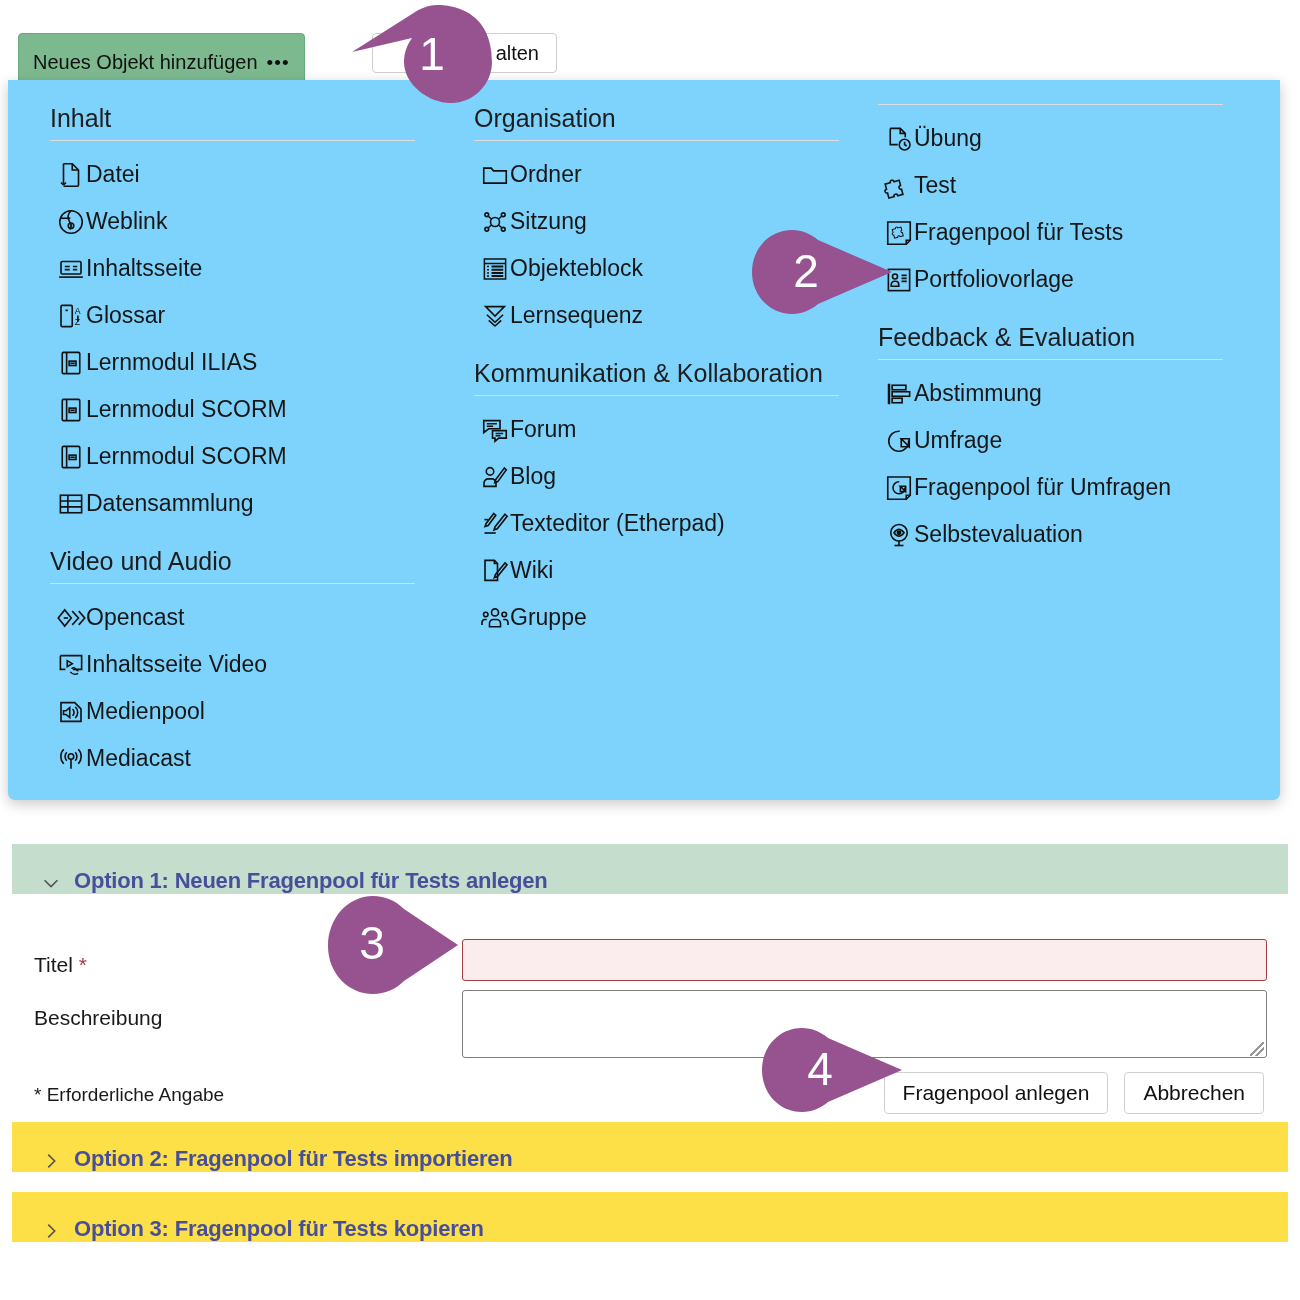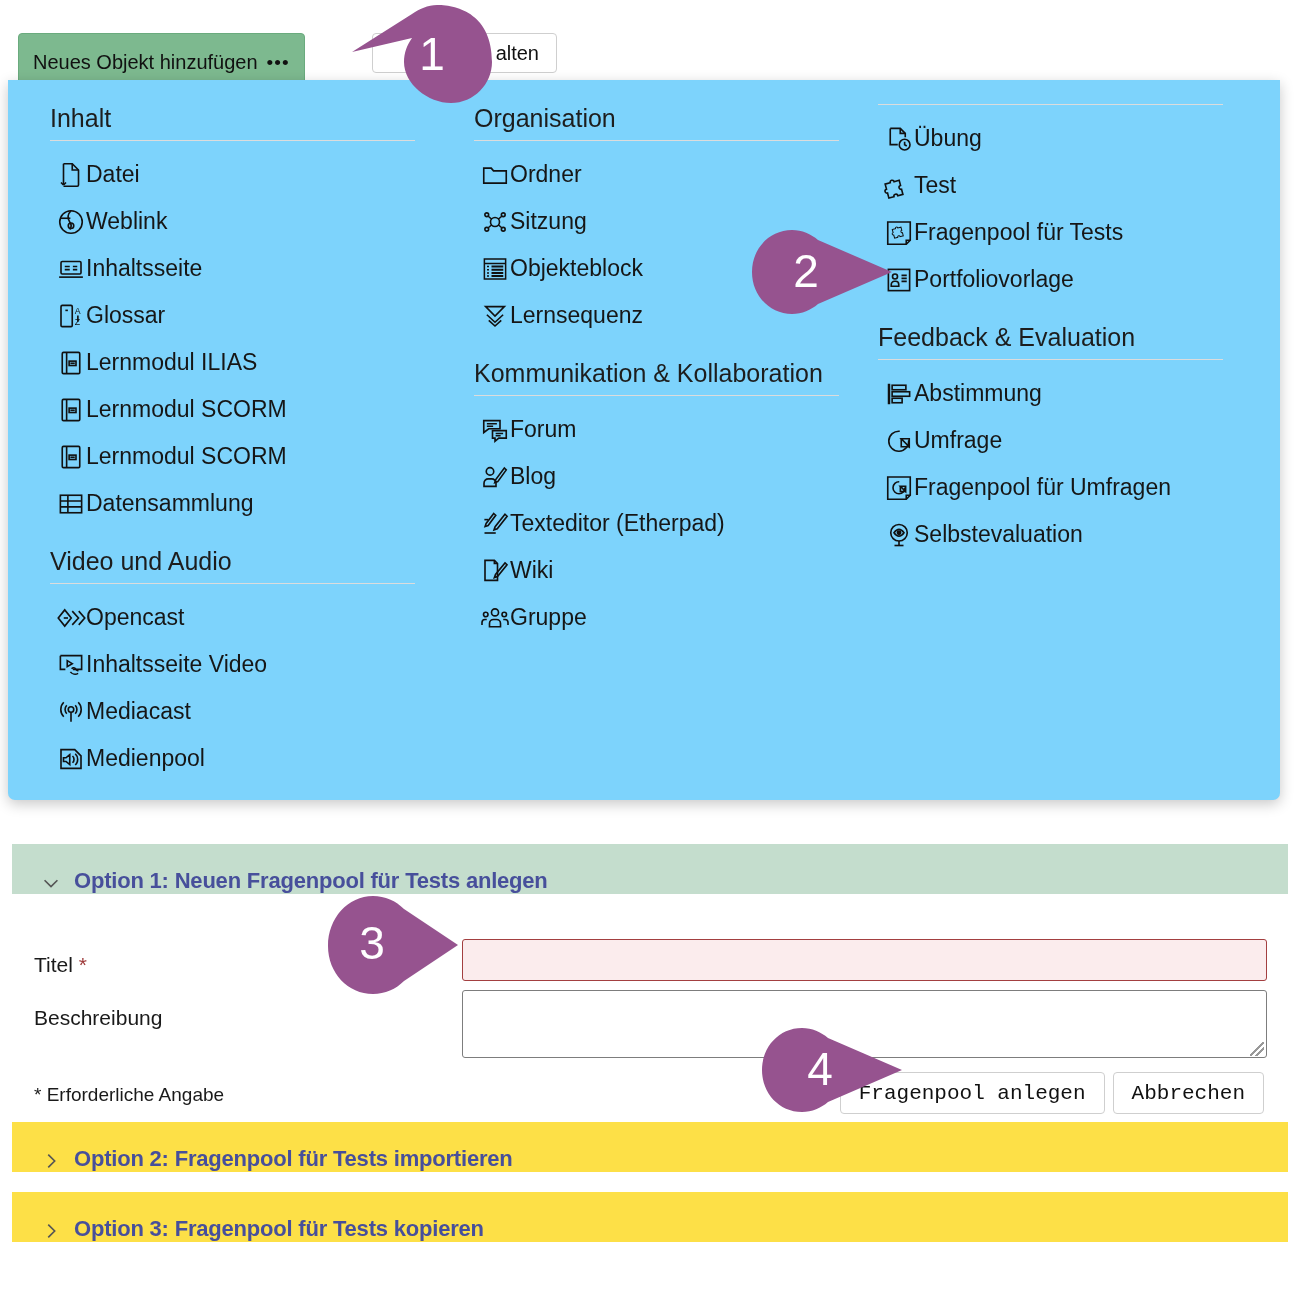--- a/index.html
+++ b/index.html
@@ -94,21 +94,21 @@
   }
   #input-besch .grip {
     position:absolute; right:2px; bottom:1px; width:14px; height:14px;
     background:
       linear-gradient(135deg, transparent 46%, #999 46%, #999 56%, transparent 56%),
       linear-gradient(135deg, transparent 66%, #999 66%, #999 76%, transparent 76%);
   }
   #hint-req {
     position:absolute; left:22px; top:190px; font-size:19px; color:#1a1a1a;
   }
-  .btnrow { position:absolute; right:24px; top:178px; display:flex; gap:8px;font-family:Liberation Mono, monospace; }
+  .btnrow { position:absolute; right:24px; top:178px; display:flex; gap:16px; }
   .fbtn {
     height:42px; padding:0 18px; background:#fff;
     border:1px solid #cfcfcf; border-radius:4px;
     display:flex; align-items:center; font-size:21px; color:#111;
     white-space:nowrap;
   }
 
   .gap { height:20px; }
 
   
@@ -269,38 +269,38 @@
                 <path d="M12.5 15c1-1.2 2.6-1 3.2.2.5 1 1.4 1.4 2.3 1.2"></path>
                 <path d="M11.5 17.5c1.4 1.8 4 2.5 6.2 1.2"></path>
               </svg>
             </span>
           <span>Inhaltsseite Video</span>
         </div>
 
         <div class="mi">
           <span class="ic">
               <svg viewBox="0 0 24 24" fill="none" stroke="#111" stroke-width="1.3">
+                <path d="M4 4.5h11l5 5v10H4z"></path>
+                <path d="M11 8.5 8 11H6v3h2l3 2.5z"></path>
+                <path d="M13.2 9.6a3.6 3.6 0 0 1 0 5.4M15.4 7.8a6.2 6.2 0 0 1 0 9"></path>
+              </svg>
+            </span>
+          <span>Medienpool</span>
+        </div>
+
+        <div class="mi">
+          <span class="ic">
+              <svg viewBox="0 0 24 24" fill="none" stroke="#111" stroke-width="1.3">
                 <circle cx="12" cy="10" r="2.2"></circle>
                 <path d="M12 12.2v7.5"></path>
                 <path d="M8.6 6.6a5 5 0 0 0 0 6.8M15.4 6.6a5 5 0 0 1 0 6.8"></path>
                 <path d="M6.2 4.2a8.3 8.3 0 0 0 0 11.6M17.8 4.2a8.3 8.3 0 0 1 0 11.6"></path>
               </svg>
             </span>
           <span>Mediacast</span>
-        </div>
-
-        <div class="mi">
-          <span class="ic">
-              <svg viewBox="0 0 24 24" fill="none" stroke="#111" stroke-width="1.3">
-                <path d="M4 4.5h11l5 5v10H4z"></path>
-                <path d="M11 8.5 8 11H6v3h2l3 2.5z"></path>
-                <path d="M13.2 9.6a3.6 3.6 0 0 1 0 5.4M15.4 7.8a6.2 6.2 0 0 1 0 9"></path>
-              </svg>
-            </span>
-          <span>Medienpool</span>
         </div>
       </div>
     </div>
 
     <div class="col col-2">
 
       <div class="sect">
         <div class="group-title">Organisation</div>
         <div class="group-rule"></div>
 

